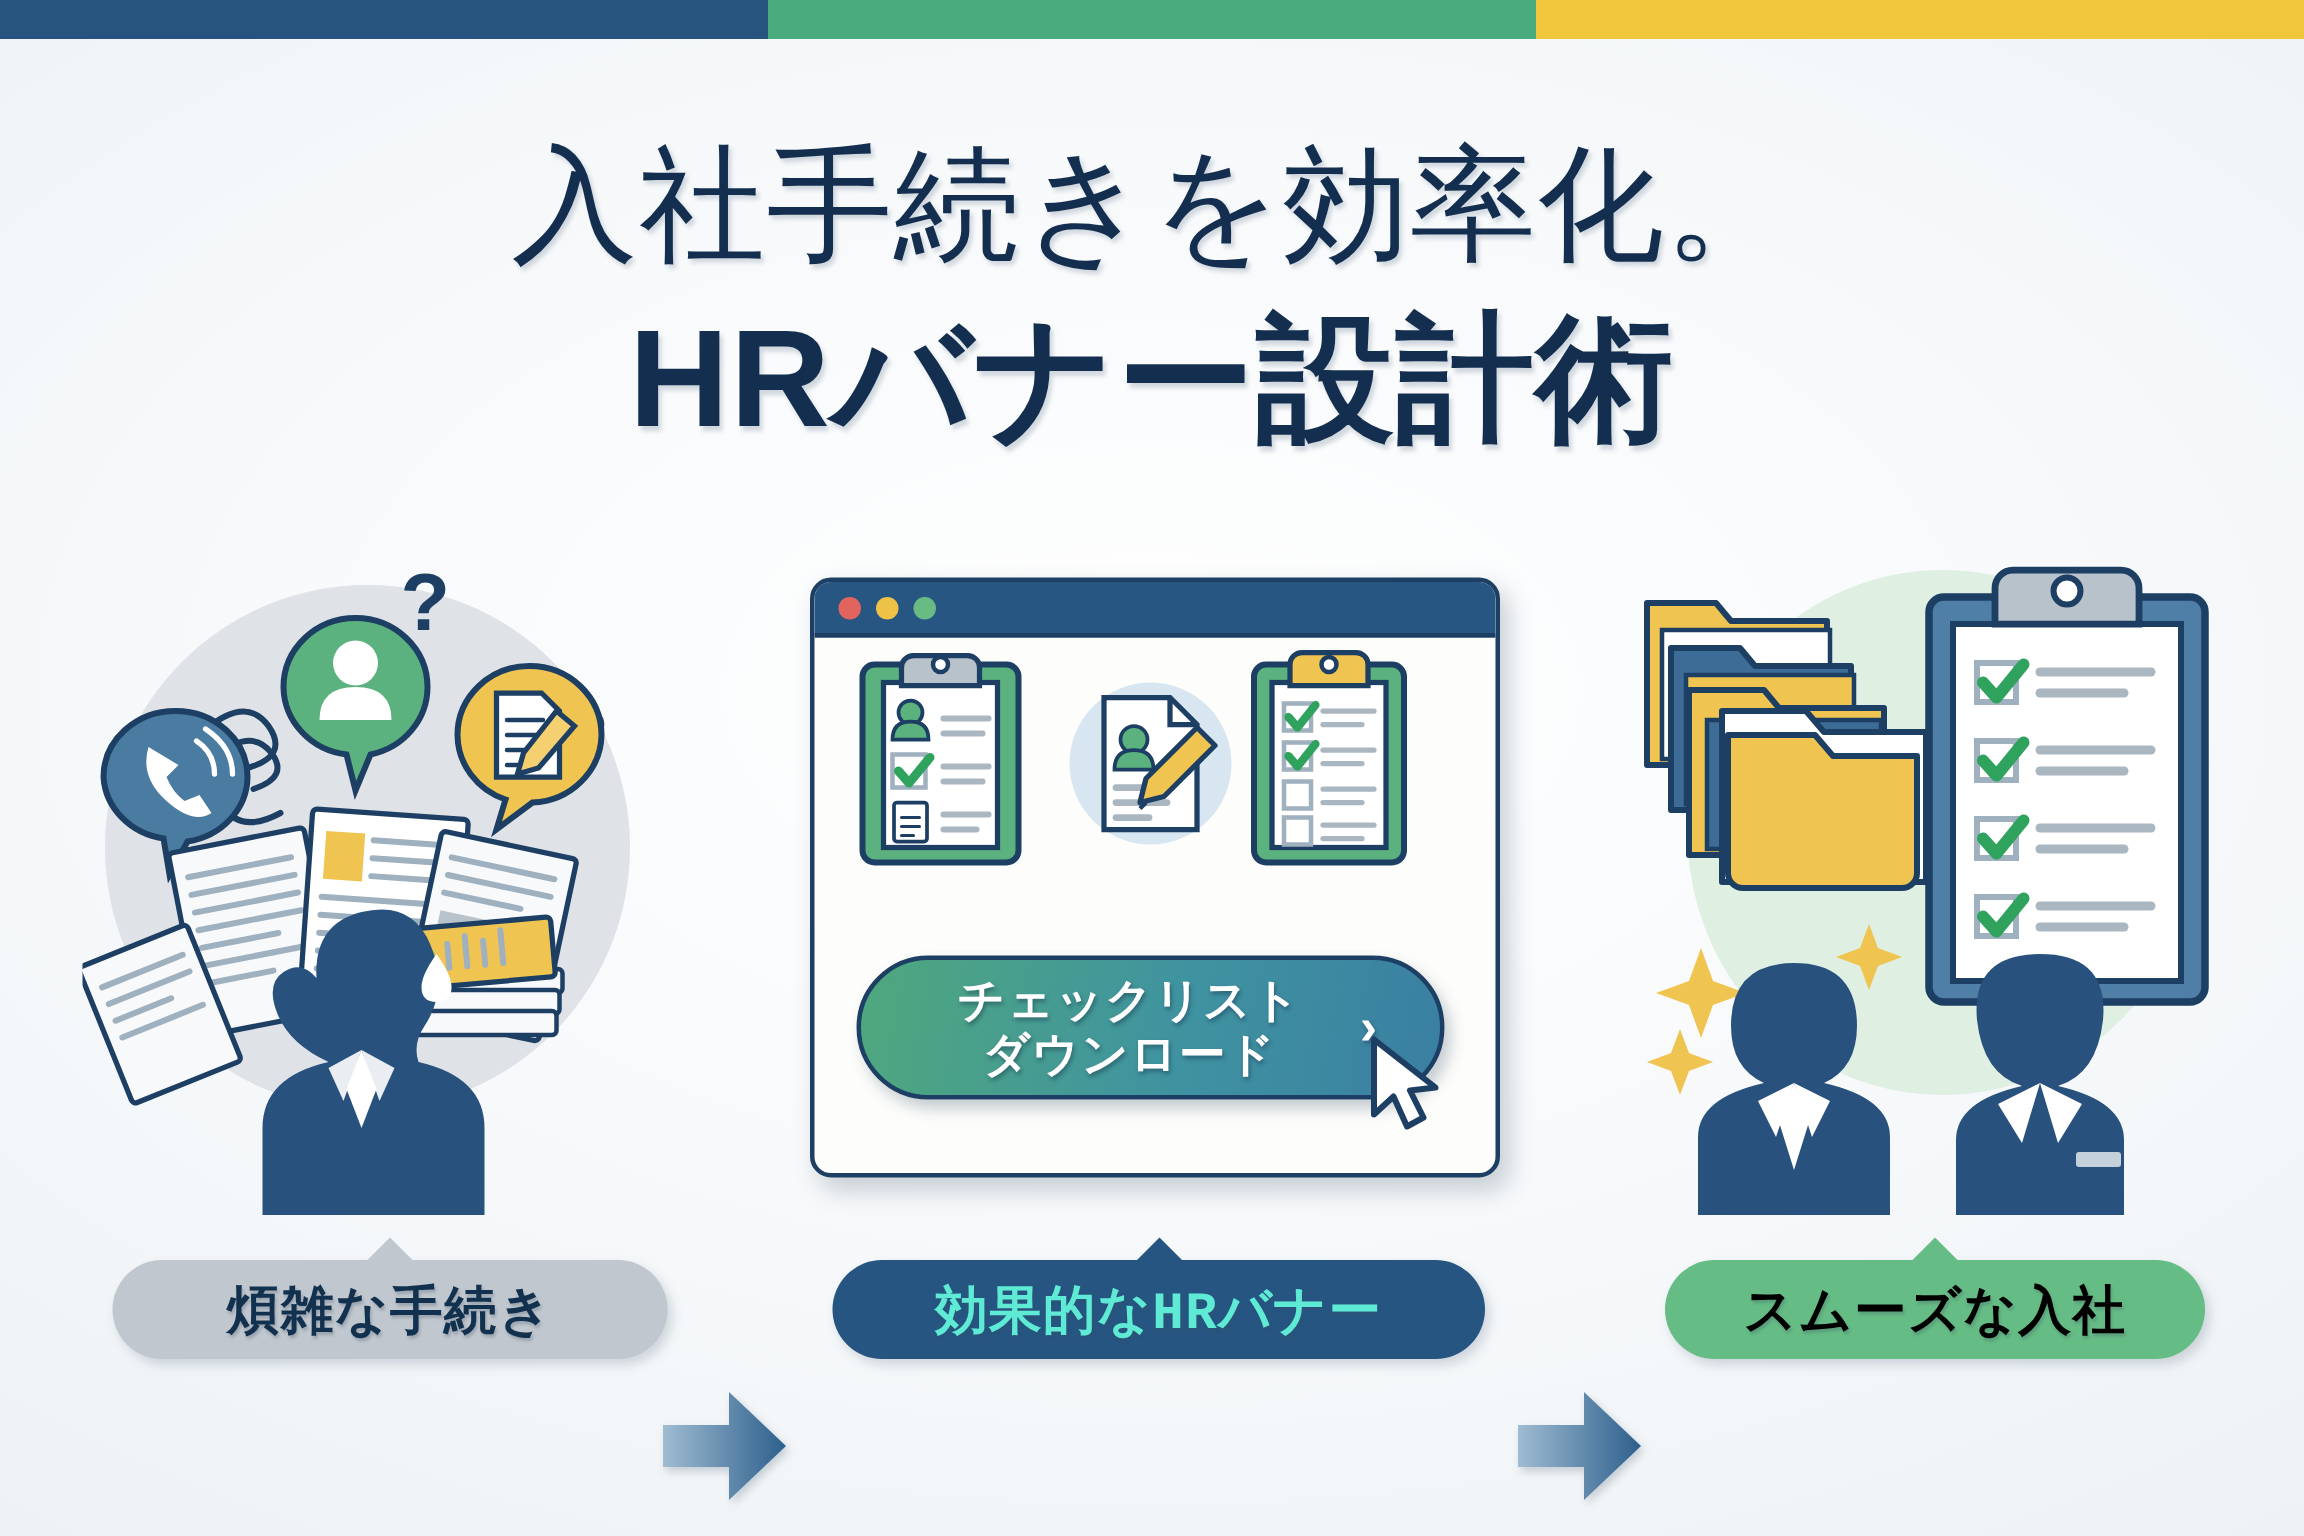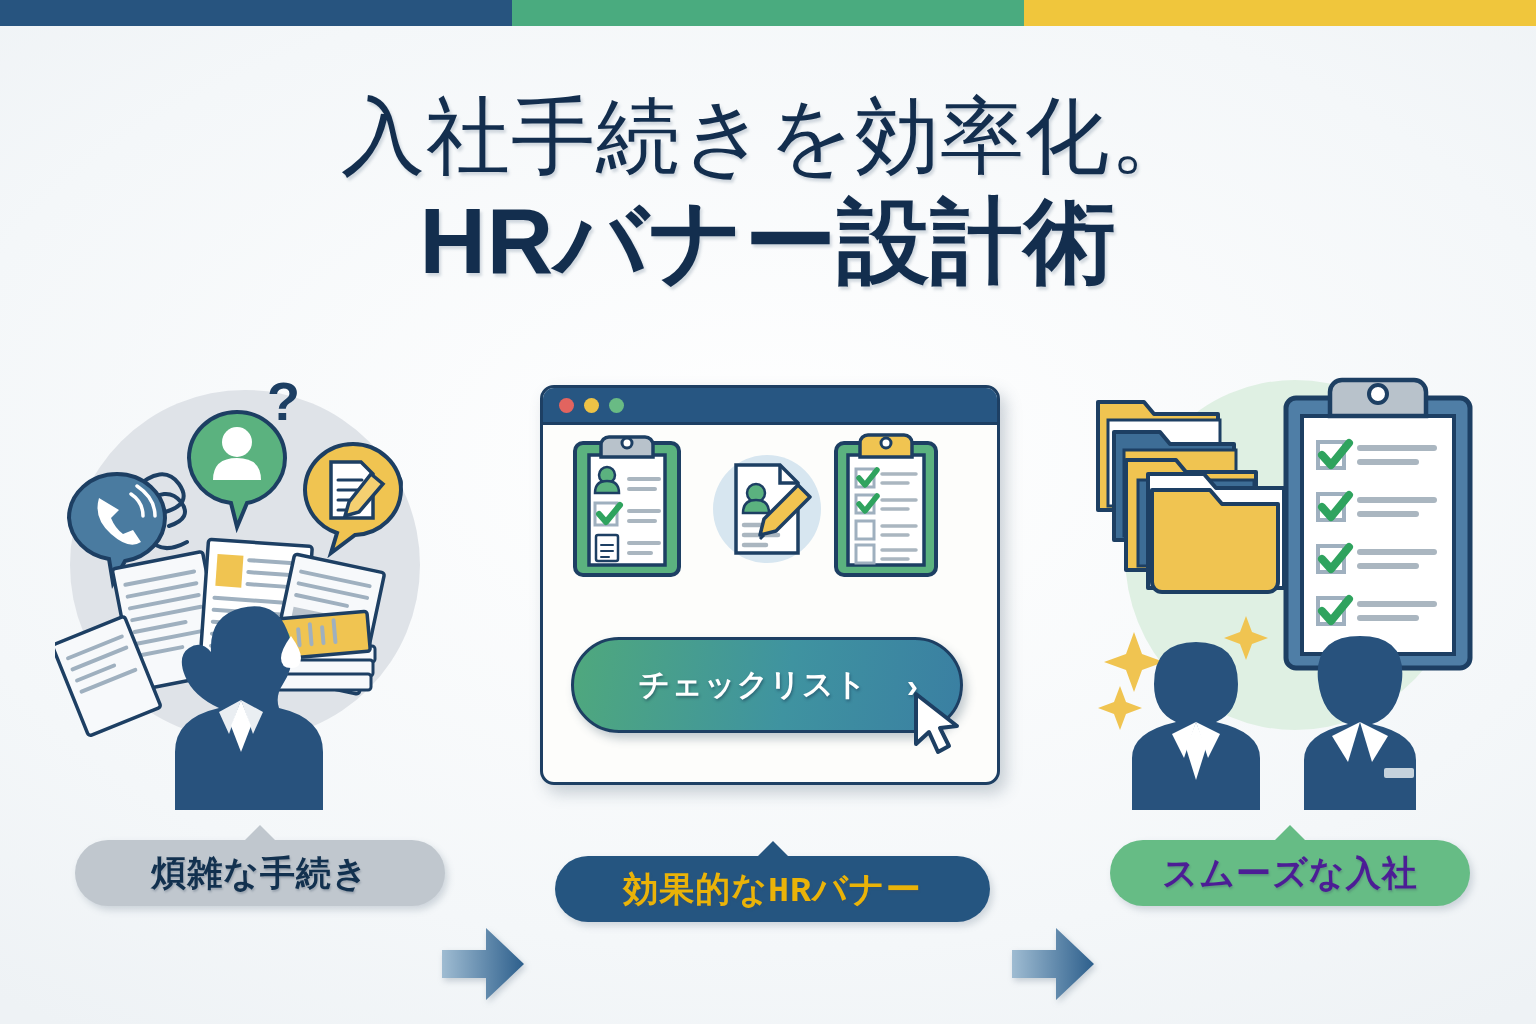--- a/index.html
+++ b/index.html
@@ -28,21 +28,21 @@
     position:absolute; top:88px; left:0; width:1536px;
     text-align:center; z-index:15;
   }
   .heading .l1{
     font-size:84px; line-height:96px; font-weight:normal; color:#132e4e;
     letter-spacing:1px;
     text-shadow:2px 3px 3px rgba(120,140,160,.32);
   }
   .heading .l2{
     font-size:92px; line-height:102px; font-weight:bold; color:#132e4e;
-    letter-spacing:1px; margin-top:6px;
+    letter-spacing:1px; margin-top:18px;
     text-shadow:2px 3px 3px rgba(120,140,160,.32);
   }
 
   
   .scenes{ position:absolute; top:370px; left:0; width:1536px; height:470px; z-index:10; }
 
   .scene{ position:absolute; }
   .scene-left{ left:55px;  top:0; width:370px; height:440px; }
   .scene-mid{  left:540px; top:15px; width:460px; height:415px; }
   .scene-right{left:1090px;top:0; width:400px; height:440px; }
@@ -112,23 +112,23 @@
     box-shadow:3px 4px 7px rgba(90,110,130,.25);
     font-family:Liberation Mono, monospace;
   }
   .pill .tip{
     position:absolute; top:-15px; left:50%; transform:translateX(-50%);
     width:0; height:0; border-left:17px solid transparent;
     border-right:17px solid transparent;
   }
   .pill-1{ left:75px;  width:370px; background:#c0c7ce; color:#12314f; }
   .pill-1 .tip{ border-bottom:17px solid #c0c7ce; }
-  .pill-2{ left:555px; width:435px; background:#255580; color:#eab308;margin-top:16px; }
+  .pill-2{ left:555px; width:435px; background:#255580; color:#5eead4; }
   .pill-2 .tip{ border-bottom:17px solid #255580; }
-  .pill-3{ left:1110px;width:360px; background:#66bc85; color:#4c1d95;justify-content:center; }
+  .pill-3{ left:1110px;width:360px; background:#66bc85; color:#000000;justify-content:center; }
   .pill-3 .tip{ border-bottom:17px solid #66bc85; }
   .pill span.lbl{ text-shadow:1px 2px 2px rgba(60,80,100,.28); }
 </style>
 </head>
 <body>
 
 <div class="canvas">
 
   <div class="topbar">
     <span class="tb1"></span>
@@ -358,20 +358,21 @@
                       <path d="M50 128 h26"></path>
                   </g>
                 </g>
               </svg>
             </div>
           </div>
 
           <div class="cta">
             <div class="cta-txt">
               <div>チェックリスト</div>
+              <div>ダウンロード</div>
             </div>
             <div class="cta-chev">›</div>
             <div class="cursor">
               <svg width="58" height="66" viewBox="0 0 58 66">
                 <path d="M8 4 L8 54 L21 42 L30 62 L41 56 L32 38 L49 36 Z" fill="#ffffff" stroke="#1d3f63" stroke-width="4" stroke-linejoin="round"></path>
               </svg>
             </div>
           </div>
 
         </div>

